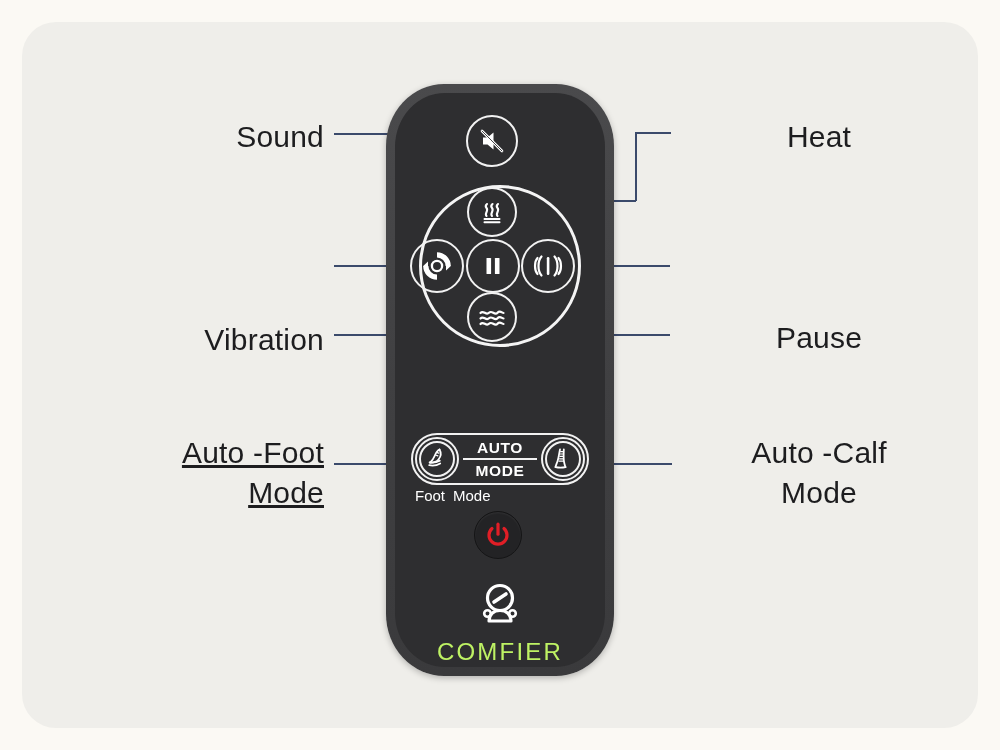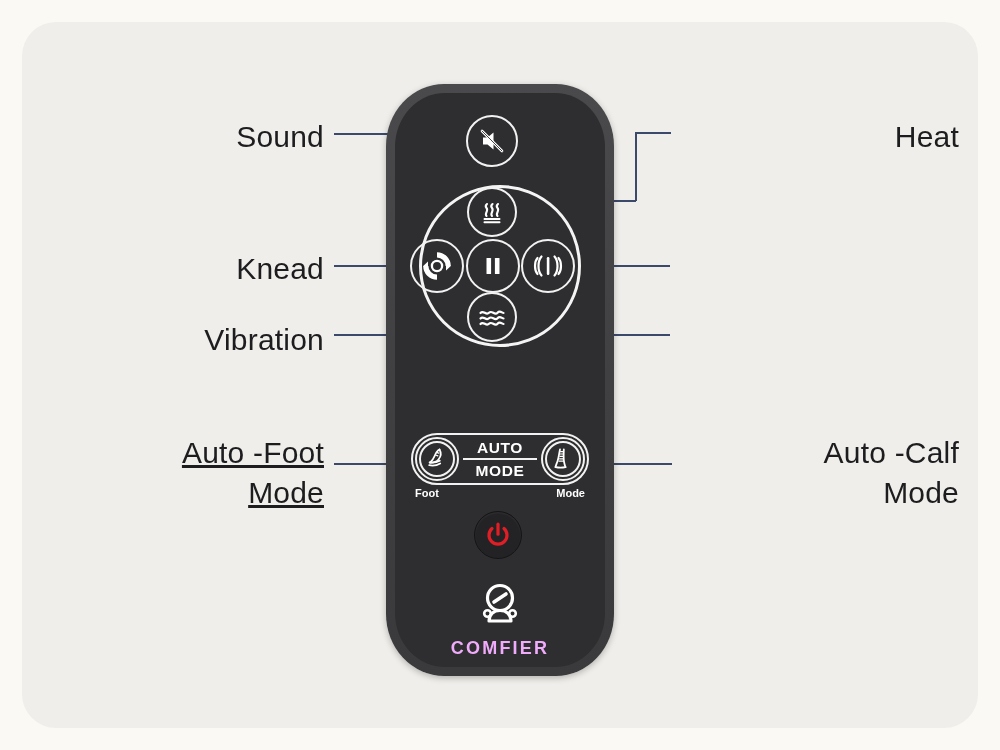--- a/index.html
+++ b/index.html
@@ -81,58 +81,58 @@
   .auto-text span{
     font-size:15.5px;font-weight:bold;letter-spacing:.6px;
     font-family:"Liberation Sans", sans-serif;
   }
   .auto-rule{
     width:74px;height:2px;background:#f2f2f2;margin:2.5px 0;
   }
 
   .footcalf{
     position:absolute;top:394px;width:178px;left:16px;
-    display:flex;justify-content:space-between;
-    color:#fff;font-size:11px;font-weight:bold;
+    display:flex;
+    color:#fff;font-size:15px;font-weight:normal;
     font-family:"Liberation Sans", sans-serif;
   }
   .footcalf span{padding:0 4px;}
 
   
   .power{
     position:absolute;left:79px;top:418px;width:46px;height:46px;
     border-radius:50%;background:#232325;
     border:1.5px solid #151516;
     display:flex;align-items:center;justify-content:center;
     box-shadow:inset 0 1px 2px rgba(255,255,255,.07);
   }
 
   
   .brand{
     position:absolute;left:0;right:0;top:488px;
     display:flex;flex-direction:column;align-items:center;
   }
   .brand-name{
-    margin-top:5px;color:#f0abfc;font-size:18px;font-weight:bold;
+    margin-top:5px;color:#bef264;font-size:24px;font-weight:normal;
     letter-spacing:2.2px;font-family:"Liberation Sans", sans-serif;
   }
 
   
   .label{
     position:absolute;
     color:#1d1d1f;
     font-size:30px;
     font-weight:400;
     font-family:"Liberation Sans", sans-serif;
     letter-spacing:.2px;
     white-space:pre-line;
     line-height:1.32;
   }
   .label.right-align{text-align:right;}
-  .label.left-align{text-align:right;}
+  .label.left-align{text-align:center;}
 
   
   .lead{position:absolute;background:#3b4a6b;}
   .lead-h{height:1.6px;}
   .lead-v{width:1.6px;}
   .lead-diag{
     position:absolute;
     height:1.6px;
     background:#3b5a86;
     transform-origin:0 50%;
@@ -159,30 +159,30 @@
 
   <div class="lead lead-h" style="left:568px;top:265px;width:102px;"></div>
 
   <div class="lead-diag" style="left:521px;top:288px;width:86px;transform:rotate(31deg);"></div>
   <div class="lead lead-h" style="left:594px;top:334px;width:76px;"></div>
 
   <div class="lead lead-h" style="left:600px;top:463px;width:72px;"></div>
 
   <div class="label right-align" style="left:84px;top:117px;width:240px;">Sound</div>
 
-  <div class="label right-align" style="left:84px;top:249px;width:240px;">Knead</div>
 
   <div class="label right-align" style="left:84px;top:320px;width:240px;">Vibration</div>
 
   <div class="label right-align" style="left:44px;top:433px;width:280px;text-decoration:underline;">Auto -Foot
 Mode</div>
 
   <div class="label left-align" style="left:679px;top:117px;width:280px;">Heat</div>
 
 
+  <div class="label left-align" style="left:679px;top:318px;width:280px;">Pause</div>
 
   <div class="label left-align" style="left:679px;top:433px;width:280px;">Auto -Calf
 Mode</div>
 
   <div class="remote">
     <div class="remote-face">
 
       <div class="btn btn-sound">
         <svg width="30" height="30" viewBox="0 0 30 30">
           <path d="M6 11.5 L10.5 11.5 L16.5 6.5 L16.5 23.5 L10.5 18.5 L6 18.5 Z" fill="#ffffff"></path>

